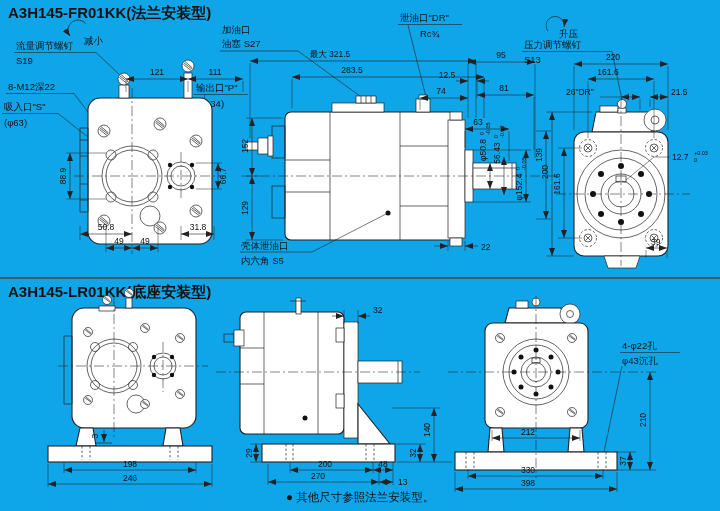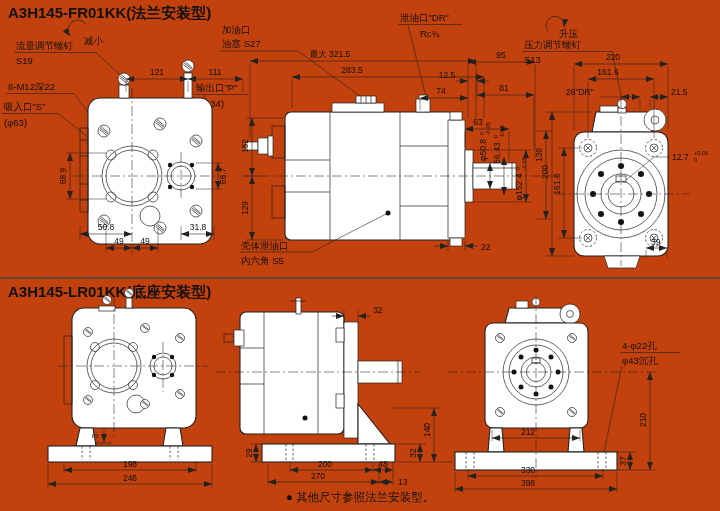--- a/index.html
+++ b/index.html
@@ -1,16 +1,16 @@
 <!DOCTYPE html>
 <html><head>
 <meta charset="utf-8">
 <style>
   html,body{margin:0;padding:0;background:#fff;}
-  #stage{position:relative;width:720px;height:511px;background:#c2410c;overflow:hidden;}
+  #stage{position:relative;width:720px;height:511px;background:#0ea5e9;overflow:hidden;}
   svg{display:block;}
   text{font-family:"Liberation Sans","DejaVu Sans",sans-serif;fill:#111;}
   .ttl{font-size:15px;font-weight:bold;}
   .lb{font-size:9.5px;}
   .d{font-size:8.5px;}
   .t{font-size:5.5px;}
   .nt{font-size:11.5px;}
   .olf{fill:#fff;stroke:#222;stroke-width:1.1;}
   .dt{fill:none;stroke:#222;stroke-width:0.7;}
   .dtf{fill:#fff;stroke:#222;stroke-width:0.7;}

